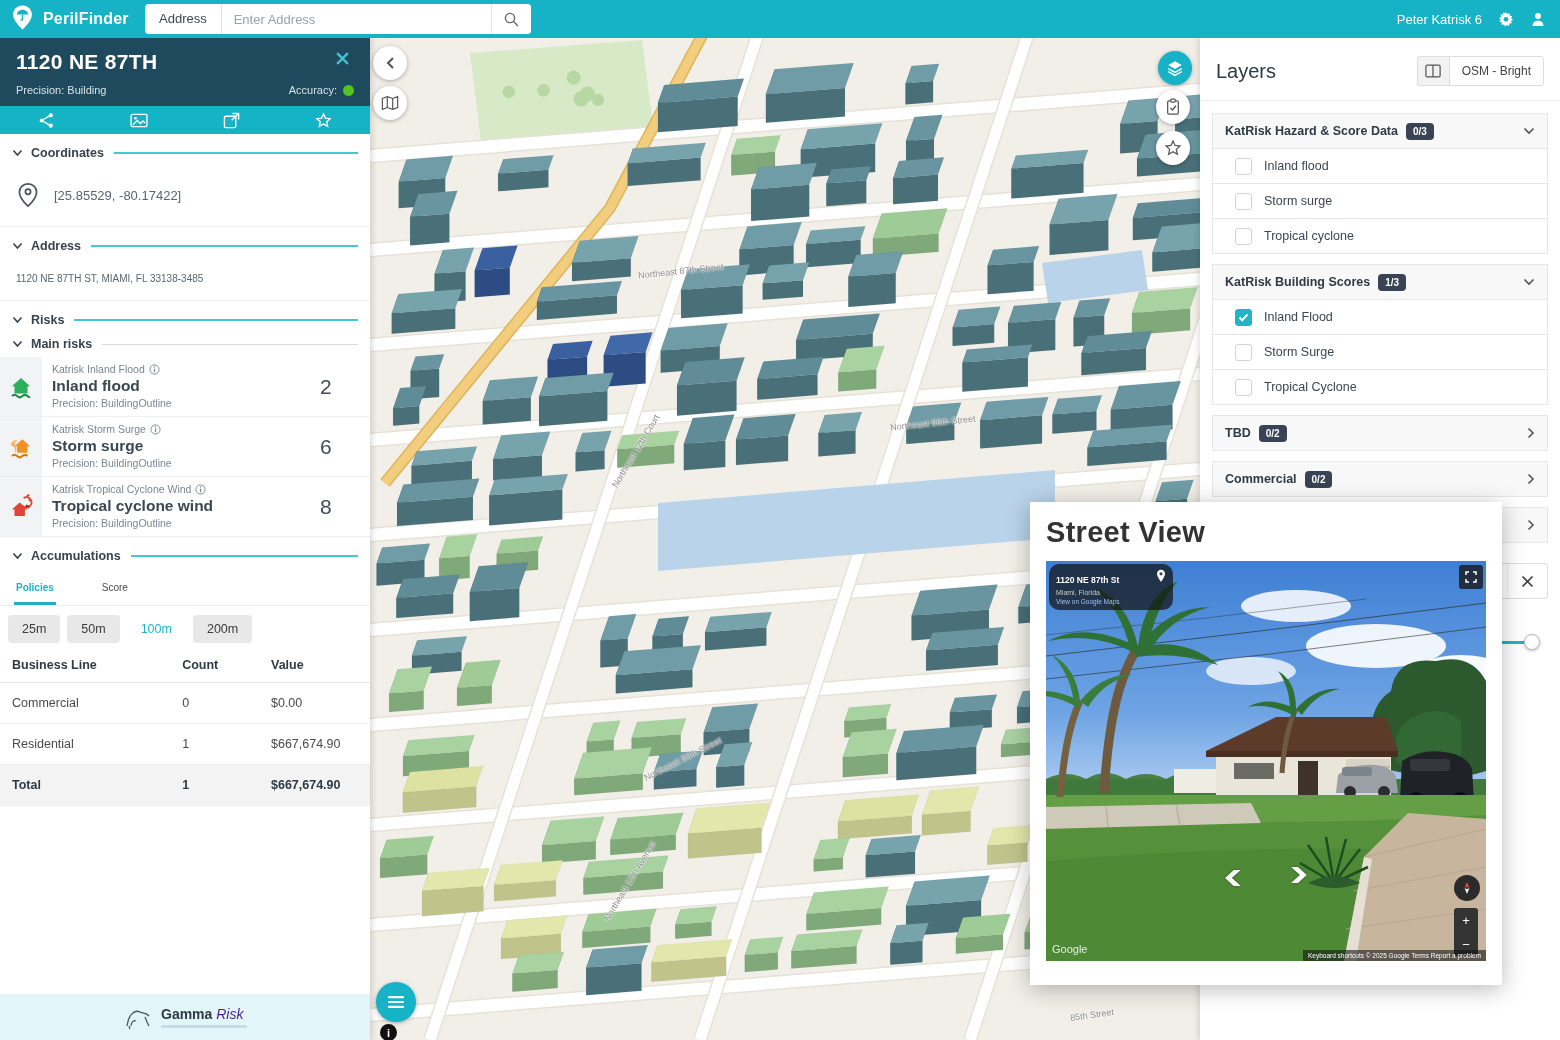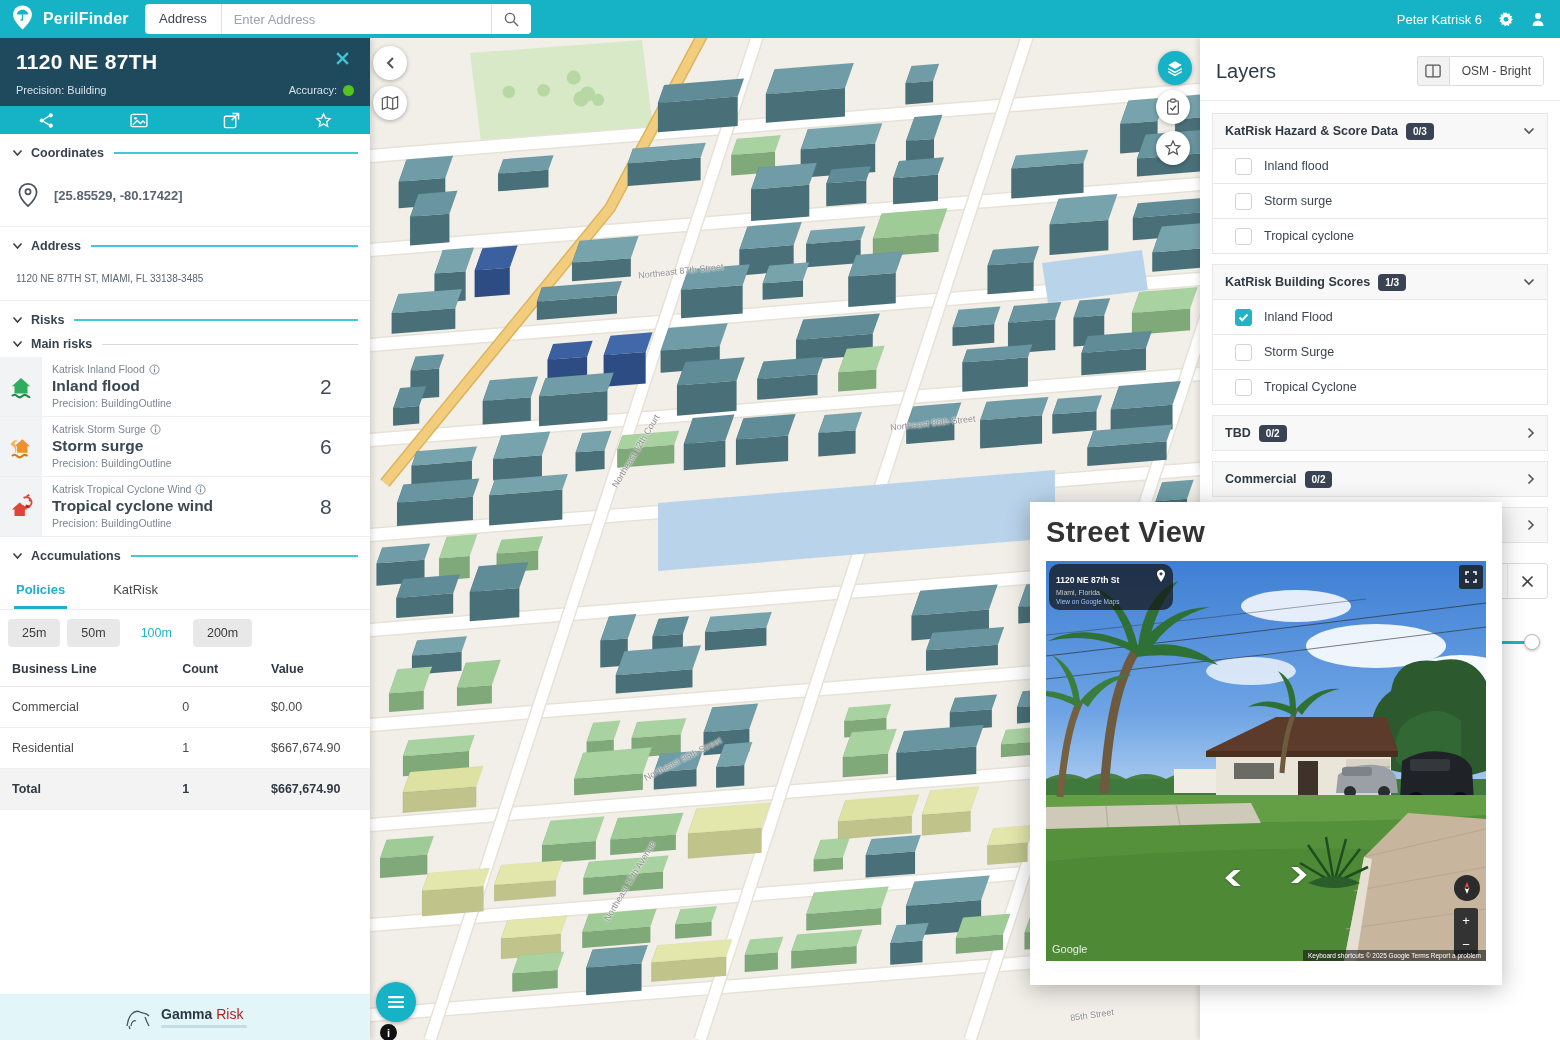--- a/index.html
+++ b/index.html
@@ -26,33 +26,33 @@
   .lp-close{position:absolute;right:14px;top:12px;background:none;border:none;cursor:pointer;}
   .lp-subrow{display:flex;justify-content:space-between;margin-top:10px;font-size:11px;color:#d6e2e8;}
   .acc-dot{display:inline-block;width:11px;height:11px;border-radius:50%;background:#54c41e;margin-left:6px;vertical-align:-2px;}
   .lp-toolbar{height:28px;background:#16b2c5;display:flex;align-items:center;justify-content:space-around;}
   .lp-toolbar button{background:none;border:none;cursor:pointer;display:flex;align-items:center;}
   .sec-head{display:flex;align-items:center;padding:12px 12px 6px;}
   .sec-head .chev{margin-right:8px;display:flex;}
   .sec-label{font-size:12.5px;font-weight:bold;color:#37424c;white-space:nowrap;}
   .sec-line{flex:1;height:0;border-top:2px solid #45c7d6;margin-left:10px;}
   .sec-line.gray{border-top:1px solid #d9d9d9;}
-  .coord-row{display:flex;align-items:center;gap:14px;padding:16px 16px 18px;border-bottom:1px solid #f0f0f0;font-weight:bold;}
+  .coord-row{display:flex;align-items:center;gap:14px;padding:16px 16px 18px;border-bottom:1px solid #f0f0f0;}
   .coord-text{font-size:13px;color:#5a6570;}
   .addr-text{padding:14px 16px 16px;font-size:10px;color:#5a6570;border-bottom:1px solid #f0f0f0;}
   .risk-list{background:#000000;}
   .risk-row{display:flex;align-items:stretch;border-bottom:1px solid #efefef;background:#fff;}
   .risk-ic{width:42px;background:#f1f3f4;display:flex;align-items:center;justify-content:center;}
   .risk-body{flex:1;padding:6px 10px 7px;}
   .risk-src{font-size:10.5px;color:#7a8691;display:flex;align-items:center;gap:4px;}
   .risk-name{font-size:15.5px;font-weight:bold;color:#3a4854;margin:2px 0;}
   .risk-prec{font-size:10.5px;color:#7a8691;}
   .risk-score{width:50px;display:flex;align-items:center;justify-content:flex-start;font-size:21px;color:#3f4c57;}
   .tabs-row{display:flex;gap:44px;padding:4px 14px 0;border-bottom:1px solid #ececec;}
-  .tab{font-size:13px;padding:9px 2px;cursor:pointer;color:#4a4a4a;border-bottom:3px solid transparent;}
+  .tab{font-size:10px;padding:9px 2px;cursor:pointer;color:#4a4a4a;border-bottom:3px solid transparent;}
   .tab.active{color:#1fb0c4;font-weight:bold;border-bottom-color:#1fb0c4;}
   .chips-row{display:flex;gap:7px;padding:9px 8px;}
   .chip{font-size:12.5px;color:#3c3c3c;background:#e8e8e8;border:none;border-radius:4px;padding:7px 14px;cursor:pointer;}
   .chip.active{background:#fff;color:#22b3c7;}
   table.acc{width:100%;border-collapse:collapse;}
   table.acc th{font-size:12.5px;color:#2f3a45;text-align:left;padding:6px 12px 10px;border-bottom:1px solid #e8e8e8;}
   table.acc td{font-size:12.5px;color:#4a4a4a;padding:13px 12px;border-bottom:1px solid #efefef;}
   tr.total-row td{background:#f3f3f3;font-weight:bold;color:#2f3a45;border-top:1px solid #e0e0e0;}
   .lp-footer{position:absolute;left:0;bottom:0;width:100%;height:46px;background:#e2f6f9;display:flex;align-items:center;justify-content:center;gap:8px;}
   .gr-name{font-size:14px;color:#3d4a54;}
@@ -804,21 +804,21 @@
           <svg width="11" height="8" viewBox="0 0 11 8">
             <path d="M1.5 1.5 L5.5 6 L9.5 1.5" stroke="#37424c" stroke-width="1.6" fill="none"></path>
           </svg>
         </span>
       <span class="sec-label">Accumulations</span>
         <span class="sec-line"></span>
     </div>
 
     <div class="tabs-row">
       <span class="tab active">Policies</span>
-      <span class="tab">KatRisk</span>
+      <span class="tab">Score</span>
     </div>
     <div class="chips-row">
       <button class="chip">25m</button>
       <button class="chip">50m</button>
       <button class="chip active">100m</button>
       <button class="chip">200m</button>
     </div>
 
     <table class="acc">
       <thead>
@@ -844,21 +844,21 @@
           <td>1</td>
           <td>$667,674.90</td>
         </tr>
       </tbody>
     </table>
 
     <div class="lp-footer">
       <svg width="30" height="26" viewBox="0 0 30 26">
           <path d="M4 22 C5 12 11 5 17 8 C20 10 23 8 26 12 M8 22 c0 -4 3 -6 5 -5 M22 13 l2 5 M6 22 l1 3 M24 18 l2 4" stroke="#4a5560" stroke-width="1.3" fill="none"></path>
         </svg>
-      <span class="gr-name"><b>Gamma</b> <span style="color:#b91c1c;">Risk</span><span class="gr-sub"></span></span>
+      <span class="gr-name"><b>Gamma</b> <span style="color:#4c1d95;font-style:italic;">Risk</span><span class="gr-sub"></span></span>
     </div>
   </aside>
 
   <aside class="layers-panel">
     <div class="lay-head">
       <span class="lay-title">Layers</span>
       <span class="lay-head-right">
         <button class="sq-btn">
           <svg width="16" height="14" viewBox="0 0 18 15">
               <rect x="1" y="1" width="16" height="13" rx="1.5" stroke="#555" stroke-width="1.4" fill="none"></rect>

